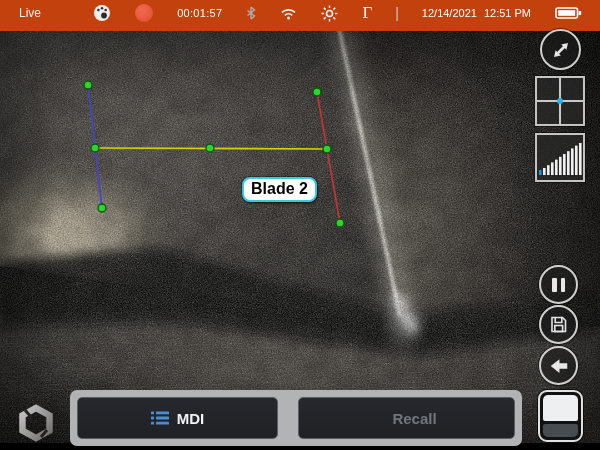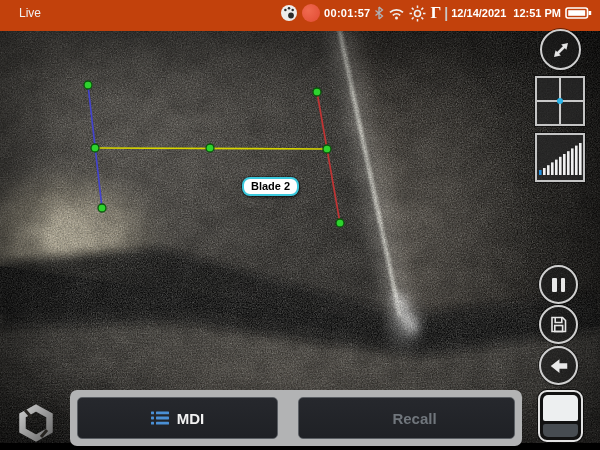--- a/index.html
+++ b/index.html
@@ -4,21 +4,21 @@
 <style>
   html,body { margin:0; padding:0; background:#000; }
   #screen {
     position:relative; width:600px; height:450px; overflow:hidden;
     background:#000; font-family:"Liberation Sans", sans-serif;
     -webkit-font-smoothing:antialiased;
   }
   
   .topbar { position:absolute; top:0; left:0; width:600px; height:31px; background:#c2410c; z-index:50; }
   .live { position:absolute; left:19px; top:6px; font-size:12px; color:#f0f0f0; }
-  .status { position:absolute; right:8px; top:0; height:26px; display:flex; align-items:center; gap:4px; color:#fff;font-weight:bold; }
+  .status { position:absolute; right:18px; top:0; height:26px; display:flex; align-items:center; gap:24px; color:#fff; }
   .timer { font-size:11px; letter-spacing:.3px; }
   .datetime { font-size:11px; display:flex; gap:7px; }
   .gamma { font-family:"Liberation Serif", serif; font-size:17px; line-height:1; margin-top:-2px; }
   .vsep { color:#c8c8c8; font-size:14px; margin:0 -1px; }
   .recdot { width:18px; height:18px; border-radius:50%; background:radial-gradient(circle at 35% 35%, #f06a50, #e14b33); }
   
   .video { position:absolute; top:26px; left:0; width:600px; height:417px; background:#101010; overflow:hidden; z-index:10; }
   .layer { position:absolute; inset:0; }
   .blade-left {
     clip-path: polygon(0 0, 345px 0, 418px 300px, 0 240px);
@@ -40,21 +40,21 @@
       repeating-linear-gradient(178deg, rgba(222,216,200,0.05) 0 1px, transparent 1px 5px),
       radial-gradient(ellipse 300px 120px at 40px 417px, rgba(0,0,0,0.65), transparent 75%),
       radial-gradient(ellipse 420px 160px at 290px 355px, rgba(122,115,105,0.5), transparent 78%),
       linear-gradient(to bottom, #3a3732 0%, #474238 38%, #363430 72%, #201e1c 100%);
   }
   .scene-svg, .noise-svg, .measure-svg { position:absolute; top:0; left:0; }
   .vignette { pointer-events:none; box-shadow: inset 0 0 70px 25px rgba(0,0,0,0.5); }
   
   .blade-label {
     position:absolute; z-index:22; padding:1px 7px 2px 7px;
-    background:#ffffff; color:#000; font-size:11px; font-weight:bold;
+    background:#ffffff; color:#000; font-size:16px; font-weight:bold;
     border:2px solid #3bc8dc; border-radius:8px; white-space:nowrap;
     box-shadow: 0 0 0 1px rgba(0,0,0,0.35), 1px 2px 3px rgba(0,0,0,0.45);
   }
   
   .railbtn { position:absolute; z-index:60; box-sizing:border-box; background:rgba(28,28,28,0.6); }
   .circlebtn { border:2px solid #cfcfcf; border-radius:50%; display:flex; align-items:center; justify-content:center; box-shadow:0 0 0 1px rgba(0,0,0,0.5); }
   .squarebtn { border:2px solid #c4c4c4; display:flex; align-items:center; justify-content:center; box-shadow:0 0 0 1px rgba(0,0,0,0.5); background:rgba(40,40,40,0.75); }
   #btn-expand { left:540px; top:29px;  width:41px; height:41px; }
   #btn-cross  { left:535px; top:76px;  width:50px; height:50px; }
   #btn-bars   { left:535px; top:133px; width:50px; height:49px; }

